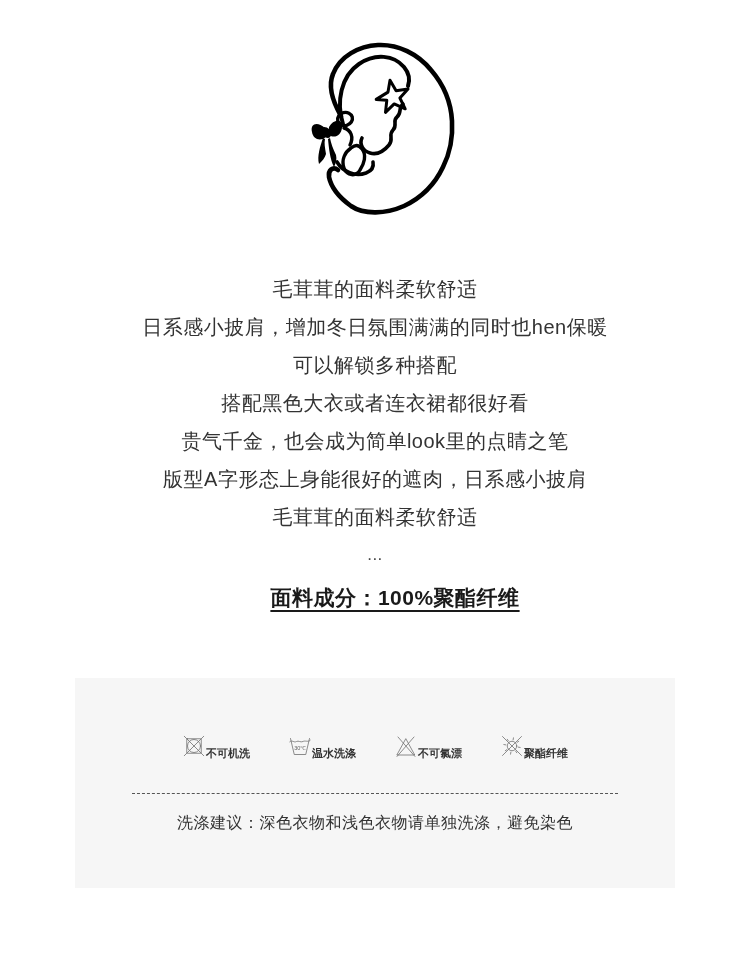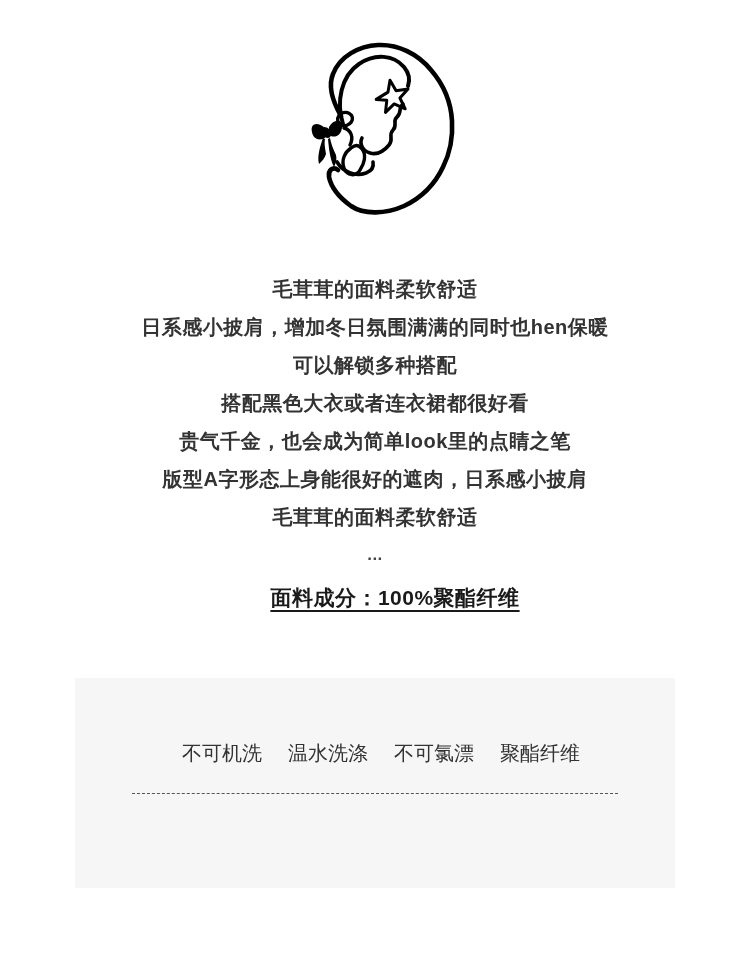--- a/index.html
+++ b/index.html
@@ -9,38 +9,38 @@
     color:#333333;overflow:hidden;
   }
   .ear-wrap{
     padding-top:40px;display:flex;justify-content:center;padding-left:28px;
   }
   .ear-wrap svg{width:160px;height:180px;}
   .desc{
     margin-top:50px;text-align:center;font-size:20px;line-height:38px;
     color:#333333;letter-spacing:0.5px;
   }
-  .desc p{margin:0;font-weight:bold;}
+  .desc p{margin:0;}
   .desc p.ellipsis-line{font-size:17px;color:#444;}
   .fabric{
     margin-top:10px;text-align:center;font-size:21px;font-weight:bold;color:#1a1a1a;
     letter-spacing:0.5px;
     padding-left:40px;
   }
   .fabric span{text-decoration:underline;text-underline-offset:5px;}
   .care-box{
     width:600px;height:210px;box-sizing:border-box;margin:66px auto 0;
     background:#f6f6f6;padding-top:42px;
   }
   .icons-row{display:flex;justify-content:center;gap:38px;}
   .care-item{width:68px;display:flex;align-items:center;}
   .care-item svg{width:52px;height:52px;}
   .care-item svg *{stroke:#707070;fill:none;stroke-width:1.6;stroke-linecap:round;}
   .care-item svg text{stroke:none;fill:#606060;font-family:"Liberation Sans",sans-serif;}
-  .care-label{margin-top:14px;font-size:20px;color:#333;white-space:nowrap;}
+  .care-label{margin-top:14px;font-size:11px;color:#333;white-space:nowrap;font-weight:bold;}
   .divider{border-top:1px dashed #555;margin:21px 57px 0;height:0;}
   .note{margin-top:19px;text-align:center;font-size:16px;color:#333;letter-spacing:0.5px;}
   .ear-line{fill:none;stroke:#000;stroke-linecap:round;stroke-linejoin:round;}
 </style>
 </head>
 <body>
 
 <div class="page">
 
   <div class="ear-wrap">
@@ -134,15 +134,16 @@
           <line x1="5" y1="5" x2="43" y2="43"></line>
           <line x1="43" y1="5" x2="5" y2="43"></line>
         </svg>
         <div class="care-label">聚酯纤维</div>
       </div>
 
     </div>
 
     <div class="divider"></div>
 
+    <div class="note">洗涤建议：深色衣物和浅色衣物请单独洗涤，避免染色</div>
   </div>
 
 </div>
 
 </body></html>

